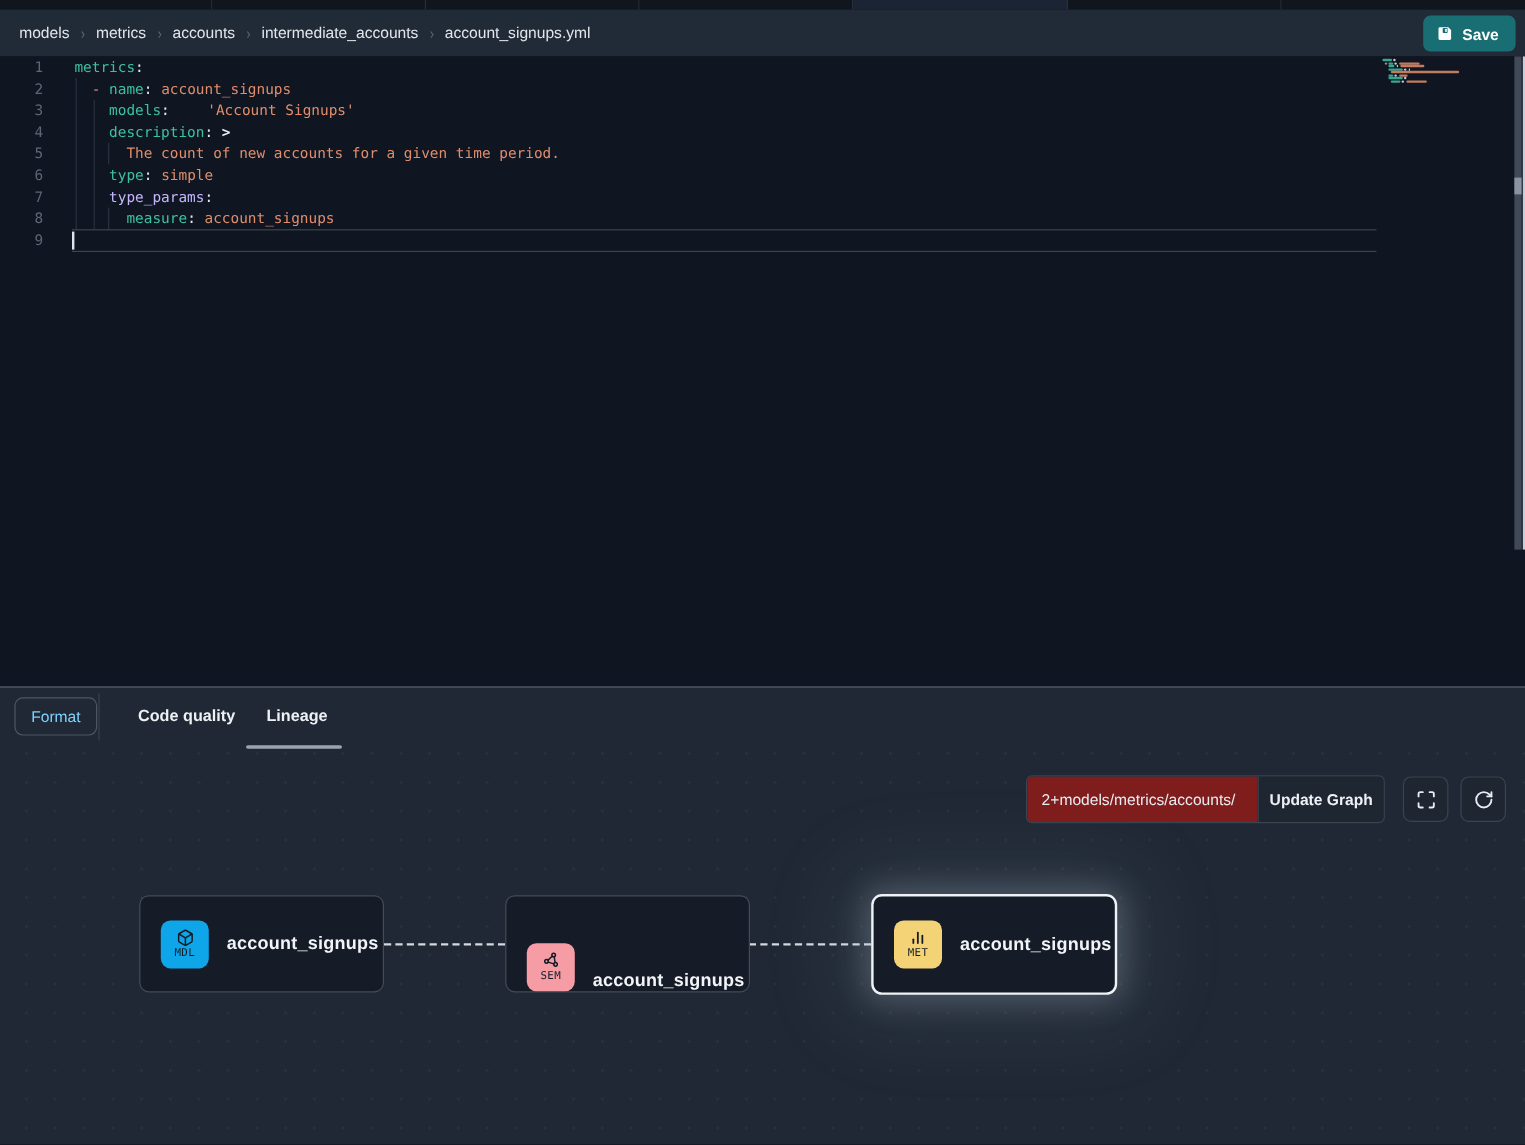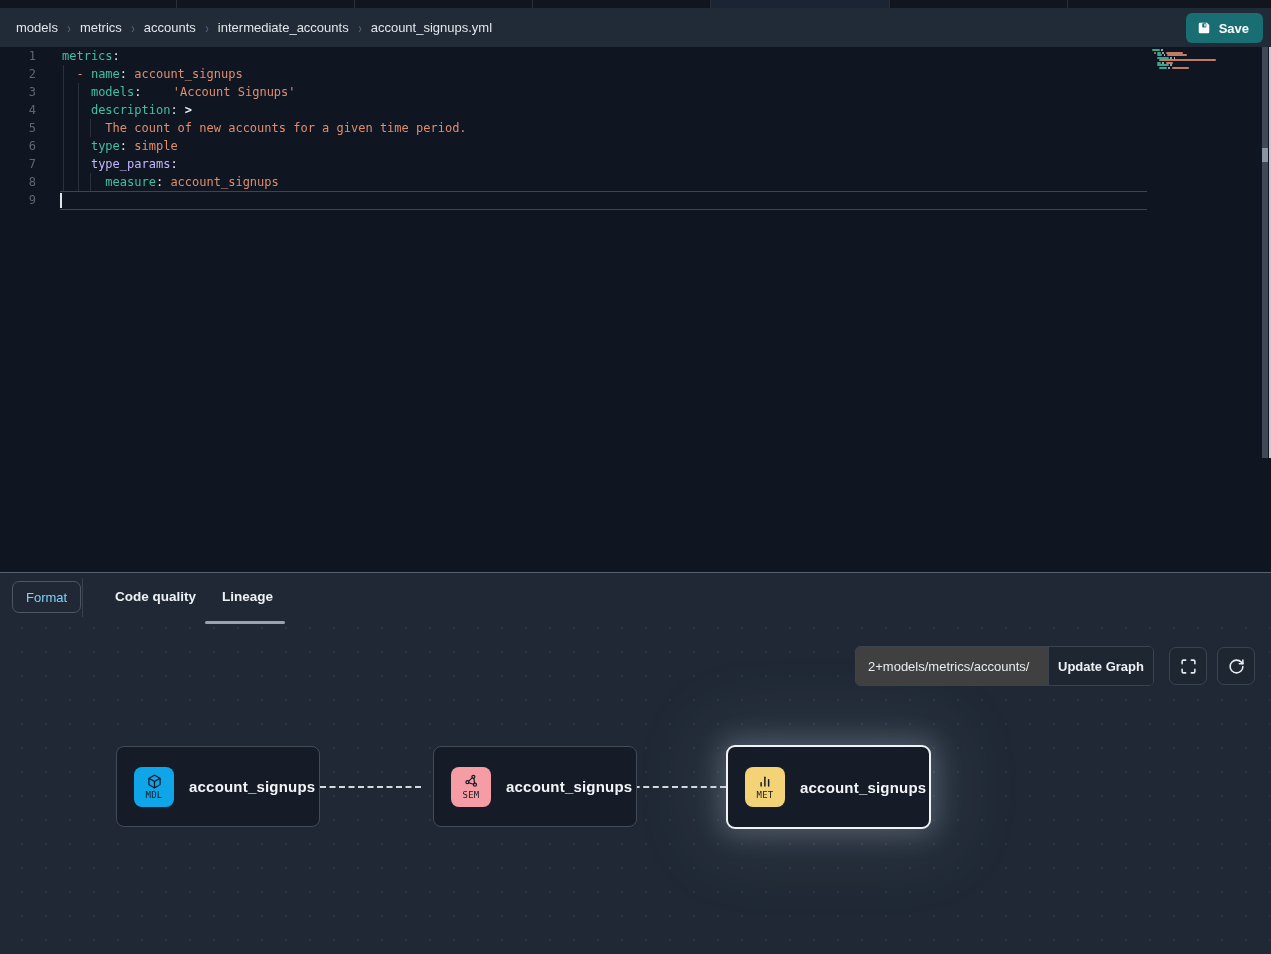--- a/index.html
+++ b/index.html
@@ -45,21 +45,21 @@
   .viewport { position:absolute; left:0; top:53px; width:1271px; height:329px;
               background-image:radial-gradient(circle, #2b3342 1px, transparent 1.2px); background-size:24px 24px; background-position:10px 14px; }
 
   .format-btn { position:absolute; left:12px; top:8px; height:32px; padding:0 13px; background:transparent; color:#7dd3fc;
                 border:1px solid #4d5665; border-radius:7px; font-size:13px; font-family:inherit; cursor:pointer; }
   .vdiv { position:absolute; left:82px; top:5px; width:1px; height:39px; background:#39414f; }
   .tab { position:absolute; top:16px; font-size:13.5px; font-weight:600; color:#eef1f4; cursor:pointer; }
   .tab-underline { position:absolute; left:205px; top:48px; width:80px; height:3px; background:#9aa2ae; border-radius:2px; }
 
   .selector-group { position:absolute; left:855px; top:73px; height:40px; display:flex; border:1px solid #3a4350; border-radius:5px; overflow:hidden; z-index:3; }
-  .selector-input { width:192px; height:38px; background:#404040; border:none; outline:none; color:#e8ecf0; font-size:13px;
+  .selector-input { width:192px; height:38px; background:#7f1d1d; border:none; outline:none; color:#e8ecf0; font-size:13px;
                     font-family:inherit; padding:0 12px; }
   .update-btn { width:105px; height:38px; background:#1e2632; border:none; border-left:1px solid #3a4350; color:#eef1f4;
                 font-size:13px; font-weight:600; font-family:inherit; cursor:pointer; }
   .iconbtn { position:absolute; top:74px; width:38px; height:38px; background:#1e2632; border:1px solid #3a4350; border-radius:7px;
              display:flex; align-items:center; justify-content:center; color:#e8ecf0; cursor:pointer; z-index:3; }
   .iconbtn svg { width:17px; height:17px; }
   .btn-fullscreen { left:1169px; }
   .btn-refresh { left:1217px; }
 
   
@@ -197,21 +197,21 @@
               <svg viewBox="0 0 24 24" fill="none" stroke="currentColor" stroke-width="2" stroke-linecap="round" stroke-linejoin="round">
                 <path d="M21 16V8a2 2 0 0 0-1-1.73l-7-4a2 2 0 0 0-2 0l-7 4A2 2 0 0 0 3 8v8a2 2 0 0 0 1 1.73l7 4a2 2 0 0 0 2 0l7-4A2 2 0 0 0 21 16z"></path>
                 <polyline points="3.27 6.96 12 12.01 20.73 6.96"></polyline>
                 <line x1="12" y1="22.08" x2="12" y2="12"></line>
               </svg>
             </span>
             <span class="blabel">MDL</span>
           </div>
           <span class="nlabel">account_signups</span>
         </div>
-        <div class="node" style="left: 433px; top: 120px;">
+        <div class="node" style="left: 421px; top: 120px; align-items: flex-end;">
           <div class="badge" style="background: rgb(245, 156, 164);">
             <span style="display: flex;">
               <svg viewBox="0 0 24 24" fill="none" stroke="currentColor" stroke-width="2" stroke-linecap="round" stroke-linejoin="round">
                 <circle cx="15" cy="4.5" r="2.4"></circle>
                 <circle cx="5.5" cy="13" r="2.4"></circle>
                 <circle cx="17.5" cy="17" r="2.4"></circle>
                 <line x1="13" y1="6.2" x2="7.5" y2="11.4"></line>
                 <line x1="7.8" y1="14" x2="15.2" y2="16.4"></line>
                 <line x1="15.7" y1="6.8" x2="17" y2="14.6"></line>
               </svg>

